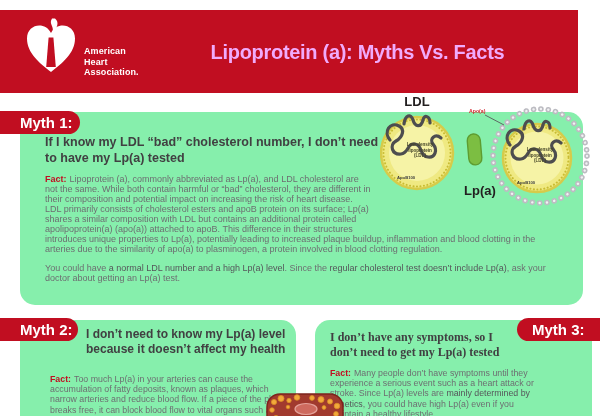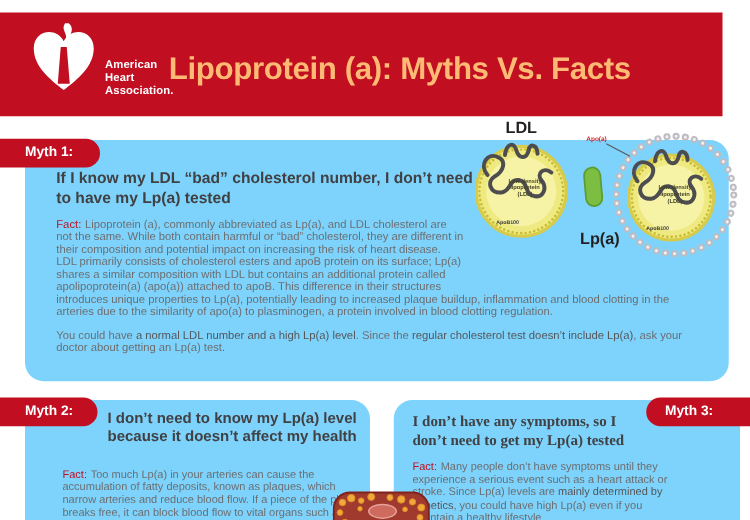--- a/index.html
+++ b/index.html
@@ -6,42 +6,42 @@
   body{
     width:600px;height:416px;position:relative;overflow:hidden;
     background:#ffffff;font-family:"Liberation Sans",sans-serif;
     -webkit-font-smoothing:antialiased;
   }
   
   .header{position:absolute;left:0;top:10px;width:578px;height:83px;background:#C10E21;}
   .logo{position:absolute;left:24px;top:8px;width:54px;height:58px;}
   .logo-text{position:absolute;left:84px;top:36px;color:#fff;font-weight:bold;
     font-size:9px;line-height:10.5px;letter-spacing:.1px;}
-  .page-title{position:absolute;left:135px;top:31px;width:445px;
-    color:#fdba74;font-weight:bold;font-size:25px;letter-spacing:-.3px;white-space:nowrap;}
+  .page-title{position:absolute;left:135px;top:31px;width:445px;text-align:center;
+    color:#f0abfc;font-weight:bold;font-size:20px;letter-spacing:-.3px;white-space:nowrap;}
   
   .badge{position:absolute;height:23px;background:#C10E21;color:#fff;font-weight:bold;
-    font-size:11px;line-height:23px;box-sizing:border-box;z-index:5;}
+    font-size:15px;line-height:23px;box-sizing:border-box;z-index:5;}
   .badge-left{border-radius:0 12px 12px 0;padding-left:20px;}
   .badge-right{border-radius:12px 0 0 12px;padding-left:15px;}
   #badge-m1{left:0;top:111px;width:80px;}
   #badge-m2{left:0;top:318px;width:78px;}
   #badge-m3{left:517px;top:318px;width:83px;}
   
-  .panel{position:absolute;background:#7dd3fc;border-radius:15px;}
+  .panel{position:absolute;background:#86efac;border-radius:15px;}
   #panel-m1{left:20px;top:112px;width:563px;height:193px;}
   #panel-m2{left:20px;top:320px;width:276px;height:110px;}
   #panel-m3{left:315px;top:320px;width:277px;height:110px;}
   .m1-heading{position:absolute;left:25px;top:22px;width:390px;
     font-weight:bold;font-size:12.5px;line-height:16px;color:#414042;white-space:pre-line;}
   .m1-content{padding:62px 18px 0 25px;}
   .m1-float{float:right;width:190px;height:50px;margin:0 -6px 4px 10px;}
   .body-txt{font-size:9px;line-height:10px;color:#6D6E71;margin:0;}
   .body-txt + .body-txt{margin-top:9px;}
-  .fact-label{font-weight:normal;color:#C10E21;margin-right:3px;}
+  .fact-label{font-weight:bold;color:#C10E21;margin-right:3px;}
   .b{font-weight:normal;color:#55565A;}
   .sub-heading{position:absolute;font-weight:bold;font-size:12px;line-height:15px;
     color:#414042;white-space:pre-line;}
   #panel-m2 .sub-heading{left:66px;top:7px;width:225px;}
   #panel-m3 .sub-heading{left:15px;top:10px;width:235px;font-family:Liberation Serif, serif;}
   #panel-m2 .body-txt{position:absolute;left:13px;top:54px;width:245px;font-size:8.8px;line-height:10.2px;margin-left:17px;}
   #panel-m3 .body-txt{position:absolute;left:15px;top:48px;width:215px;font-size:8.8px;line-height:10.2px;}
   
   #diagram{position:absolute;left:380px;top:88px;width:220px;height:132px;z-index:6;}
   #artery{position:absolute;left:266px;top:391px;width:78px;height:40px;z-index:7;}

